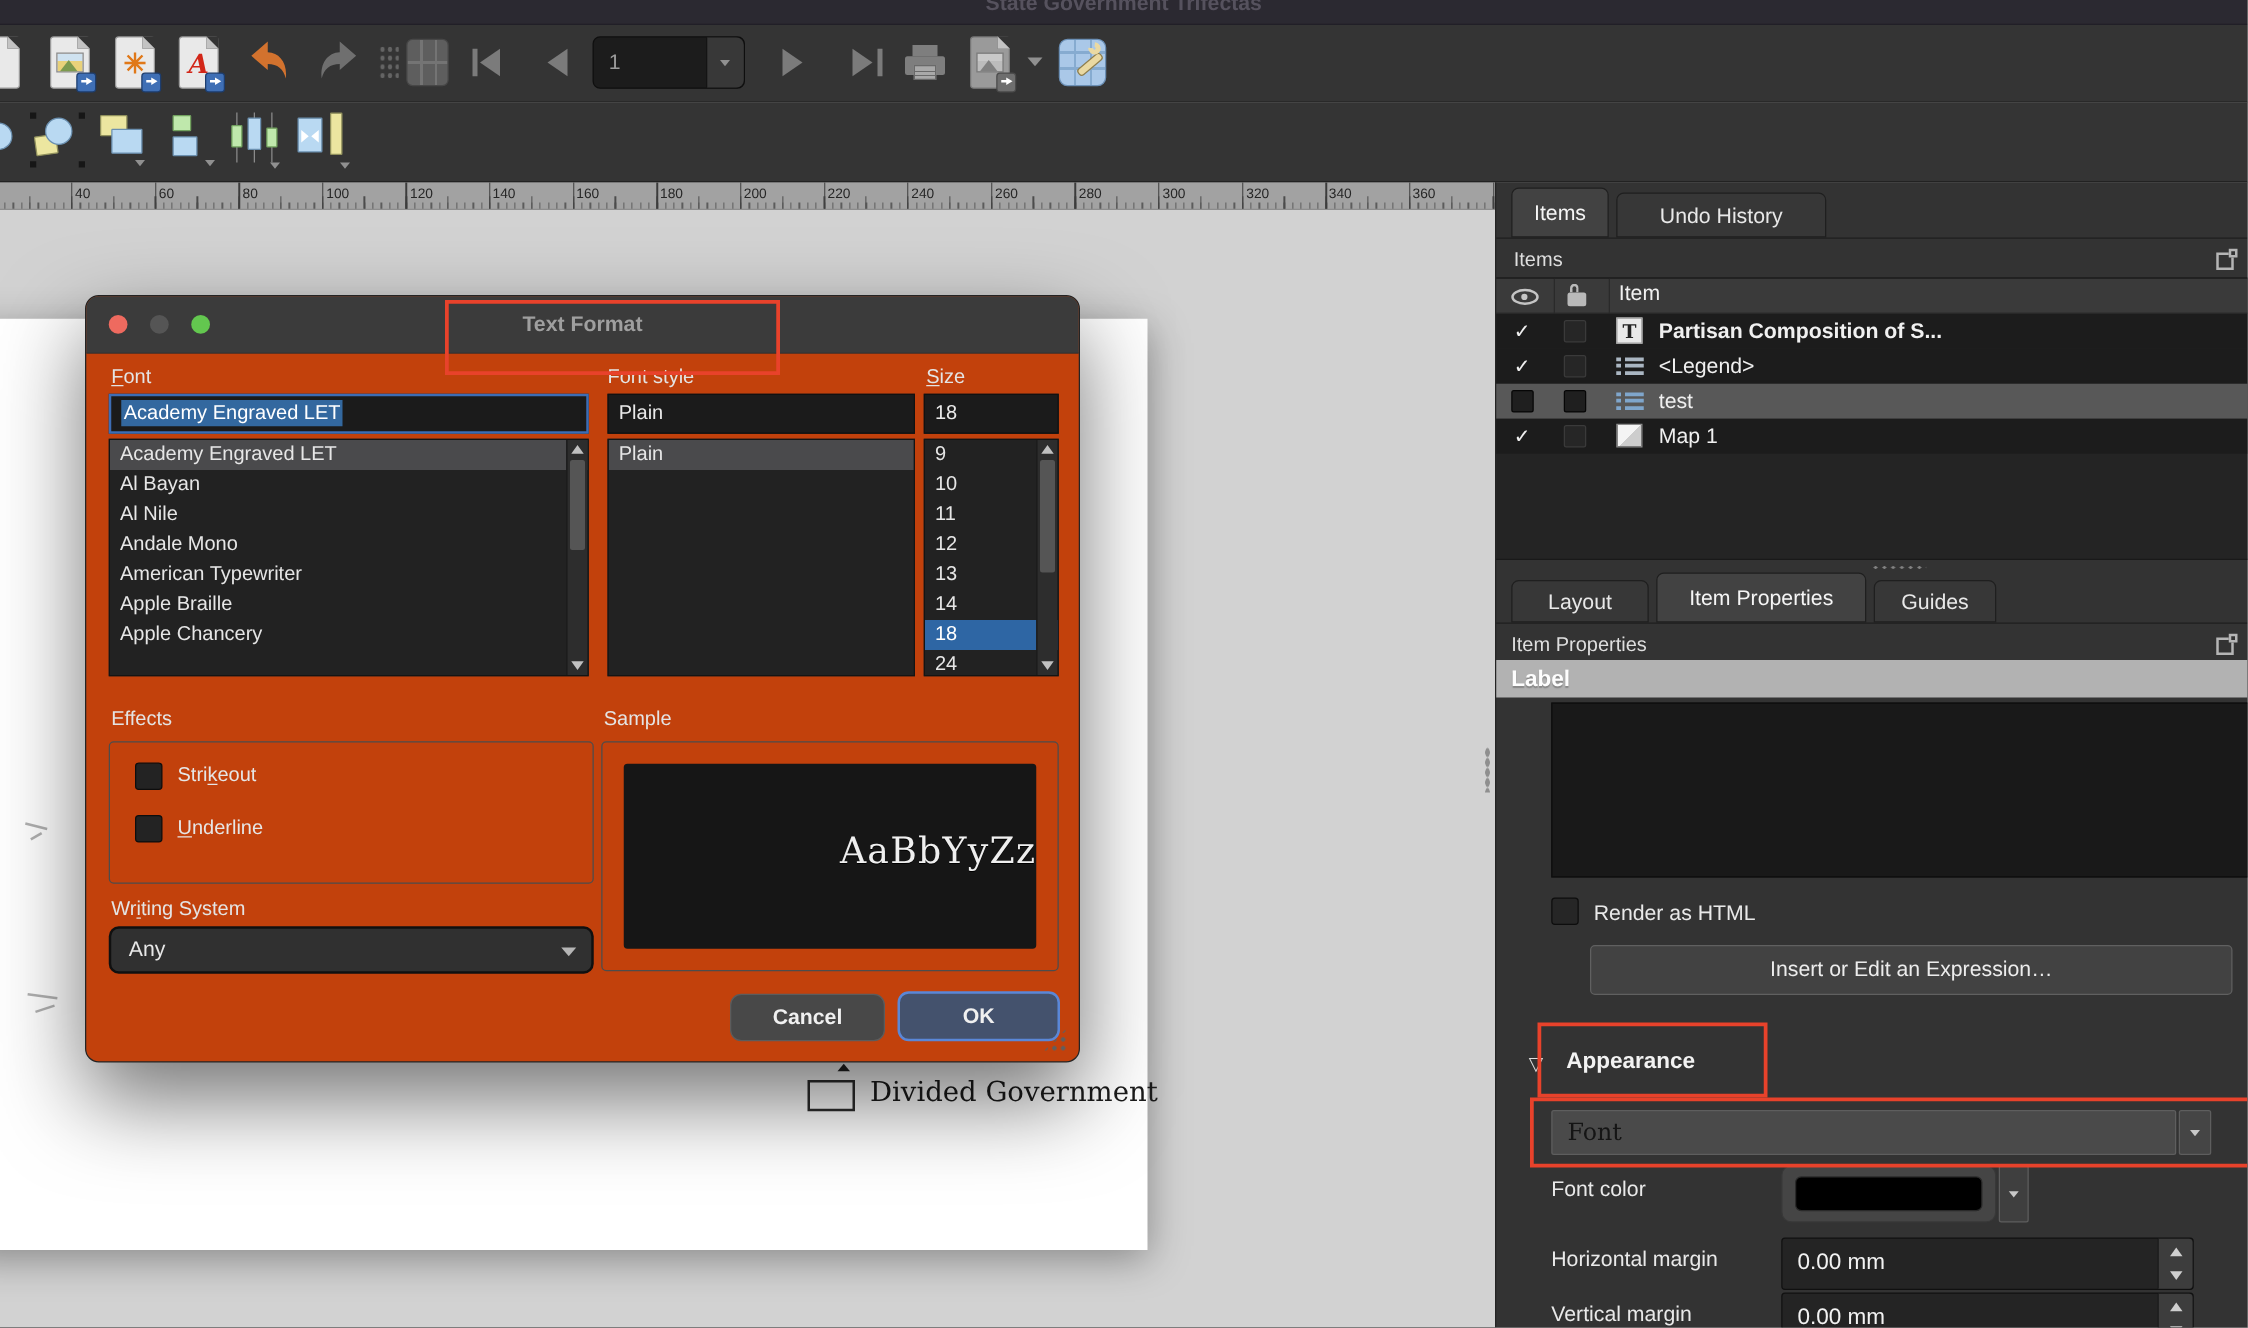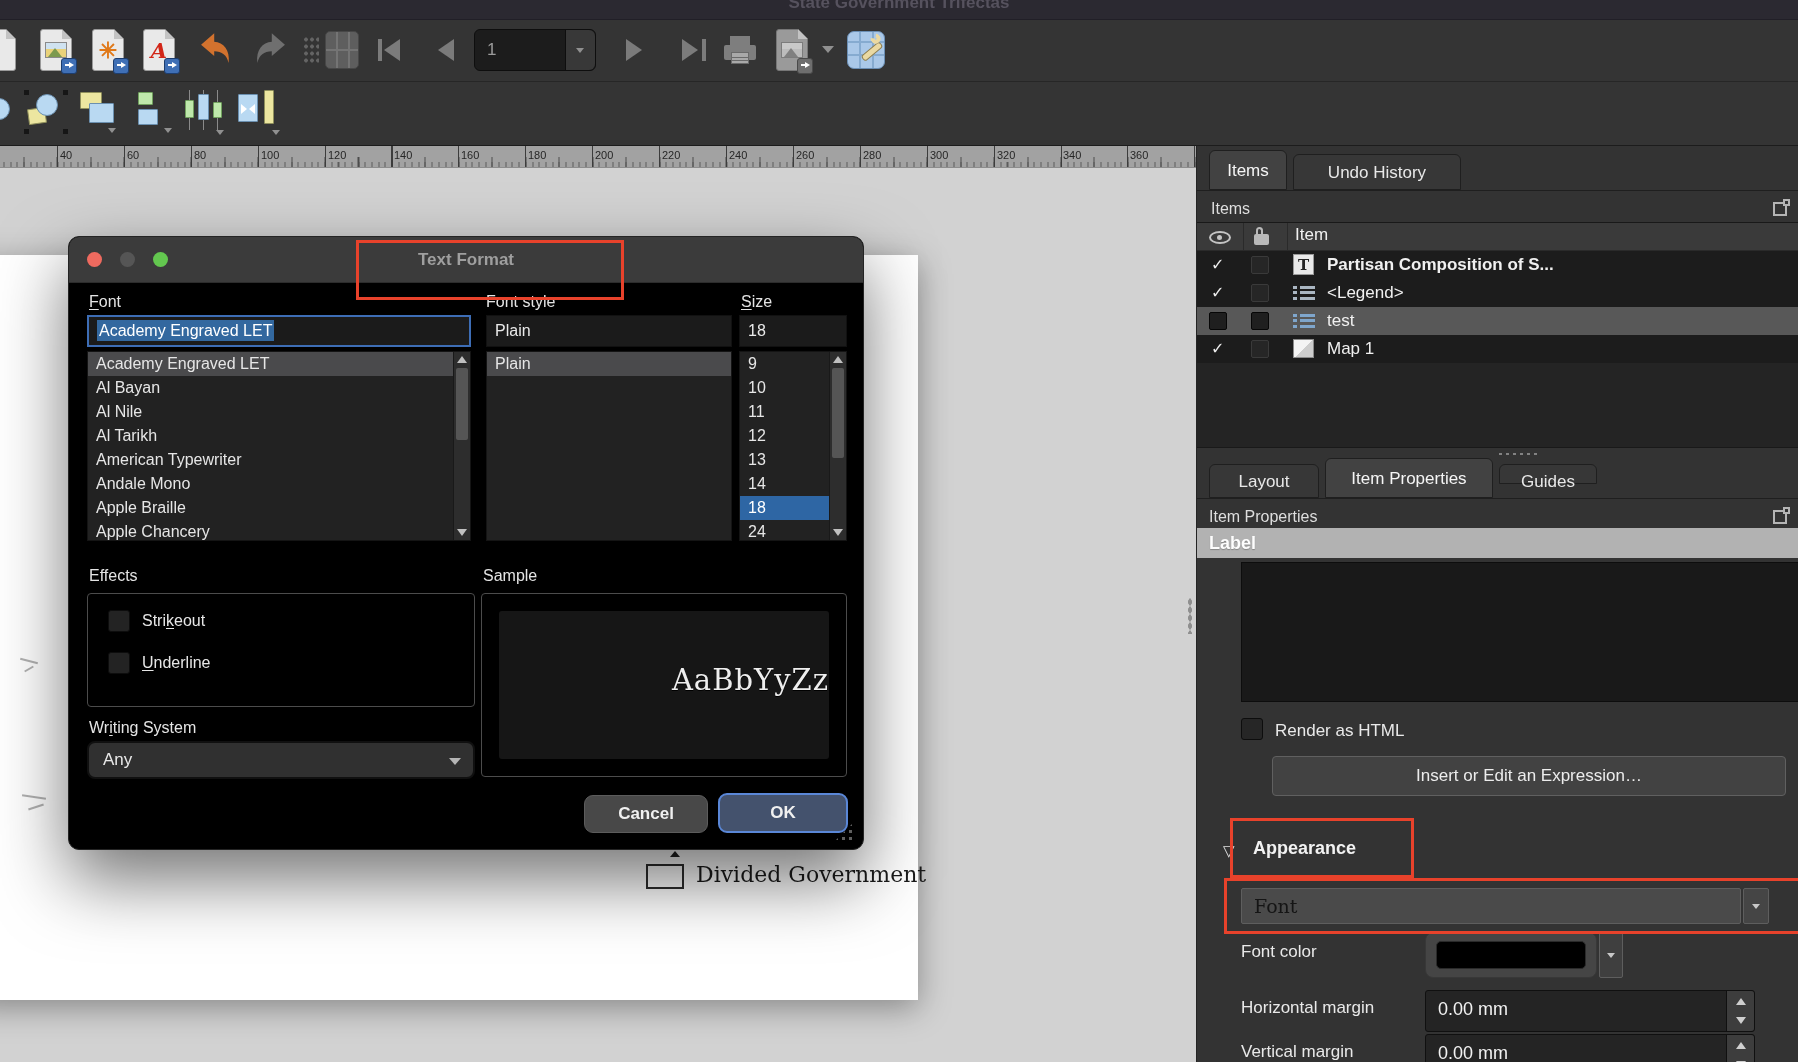--- a/index.html
+++ b/index.html
@@ -58,21 +58,21 @@
   
   .canvas{left:0;top:168px;width:1196px;height:894px;background:#d2d2d2;overflow:hidden;}
   .page{position:absolute;left:-28px;top:87px;width:946px;height:745px;background:#ffffff;box-shadow:0 8px 30px rgba(0,0,0,.35);}
   .legend-swatch{position:absolute;left:646px;top:696px;width:38px;height:25px;background:#fff;border:2px solid #2e2e2e;}
   .legend-text{position:absolute;left:696px;top:694px;font-family:"DejaVu Serif",serif;font-size:22px;color:#1b1b1b;}
   .tiny-caret{position:absolute;left:670px;top:683px;width:0;height:0;border-left:5px solid transparent;border-right:5px solid transparent;border-bottom:6px solid #222;}
   .mark{position:absolute;height:0;border-top:2px solid #9d9d9d;opacity:.8;}
   .vsplit{position:absolute;left:1188px;top:430px;width:4px;height:36px;background-image:radial-gradient(#8f8f8f 1.6px,transparent 2px);background-size:4px 8px;}
 
   
-  .dialog{left:68px;top:236px;width:796px;height:614px;background:#000000;border:1px solid #242424;border-radius:11px;box-shadow:0 30px 70px rgba(0,0,0,.55);z-index:20;}
+  .dialog{left:68px;top:236px;width:796px;height:614px;background:#c2410c;border:1px solid #242424;border-radius:11px;box-shadow:0 30px 70px rgba(0,0,0,.55);z-index:20;}
   .dlg-titlebar{position:absolute;left:0;top:0;width:100%;height:46px;background:#3b3b3b;border-bottom:1px solid #2c2c2c;border-radius:10px 10px 0 0;}
   .light{position:absolute;top:15px;width:15px;height:15px;border-radius:50%;}
   .dlg-title{position:absolute;left:0;top:13px;width:100%;text-align:center;font-weight:bold;font-size:17px;color:#9f9f9f;}
   .flabel{position:absolute;font-size:16px;color:#e4e4e4;}
   .u{text-decoration:underline;text-underline-offset:2px;}
   .input{position:absolute;height:32px;background:#1b1b1b;border:1px solid #111;color:#e9e9e9;font-size:16px;line-height:30px;padding-left:8px;}
   .input.focus{border:2px solid #3d6db5;line-height:28px;}
   .sel-text{background:#33689f;color:#fff;padding:2px 2px;}
   .list{position:absolute;height:190px;background:#222;border:1px solid #141414;overflow:hidden;}
   .li{height:24px;line-height:24px;padding-left:8px;font-size:16px;color:#e6e6e6;white-space:nowrap;}
@@ -349,21 +349,21 @@
         <div class="emptybox" style="left:54px;top:5px;"></div>
         <div class="mapico" style="left:96px;top:4px;"></div>
         <span style="position:absolute;left:130px;">Map 1</span>
       </div>
     </div>
 
     <div class="hsplit" style="left:300px;top:306px;"></div>
 
     <div class="tab" style="left:12px;top:318px;width:110px;height:34px;line-height:34px;">Layout</div>
     <div class="tab active" style="left:128px;top:312px;width:168px;height:40px;line-height:40px;">Item Properties</div>
-    <div class="tab" style="left:302px;top:318px;width:98px;height:20px;line-height:34px;">Guides</div>
+    <div class="tab" style="left:302px;top:318px;width:98px;height:34px;line-height:34px;">Guides</div>
     <div class="tabline" style="top:352px;"></div>
     <div class="ptitle" style="left:12px;top:362px;">Item Properties</div>
     <div class="floatico" style="left:576px;top:364px;">
         <i></i>
       </div>
 
     <div class="labelbar" style="top:382px;"><span style="margin-left:12px;">Label</span></div>
     <div class="labelbox" style="left:44px;top:416px;width:558px;height:140px;"></div>
 
     <div class="chk" style="left:44px;top:572px;background:#262626;"></div>
@@ -425,23 +425,22 @@
       <span>Plain</span>
     </div>
     <div class="input" style="left:670px;top:78px;width:108px;">
       <span>18</span>
     </div>
 
     <div class="list" style="left:18px;top:114px;width:384px;">
       <div class="li sel">Academy Engraved LET</div>
       <div class="li">Al Bayan</div>
       <div class="li">Al Nile</div>
-      <div class="li">Al Tarikh</div>
+      <div class="li">Andale Mono</div>
       <div class="li">American Typewriter</div>
-      <div class="li">Andale Mono</div>
       <div class="li">Apple Braille</div>
       <div class="li">Apple Chancery</div>
       <div class="sbar">
         <div class="sb-up"></div>
         <div class="sb-th" style="top:16px;height:72px;"></div>
         <div class="sb-dn"></div>
       </div>
     </div>
 
     <div class="list" style="left:417px;top:114px;width:246px;">

